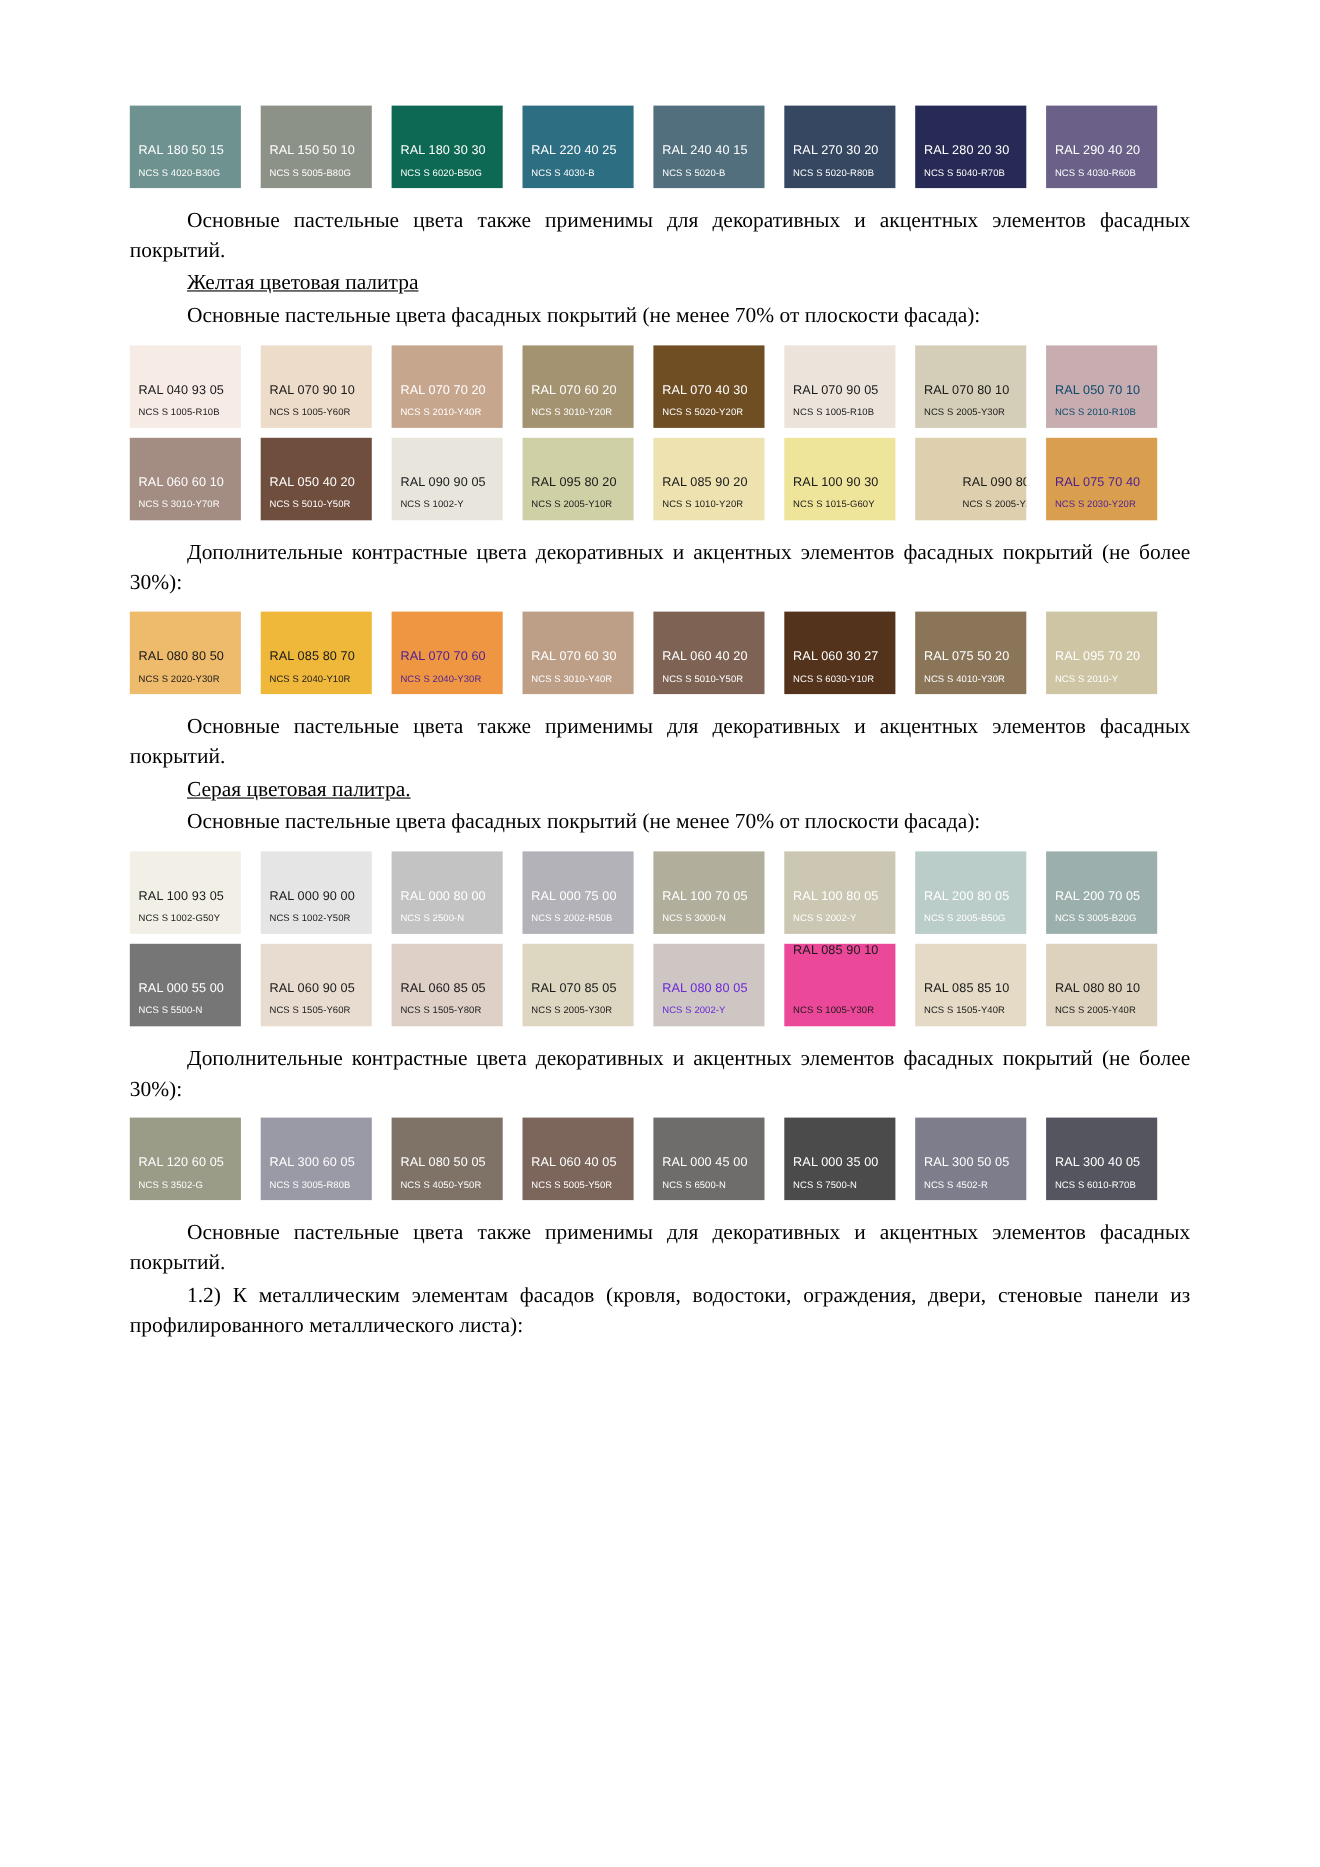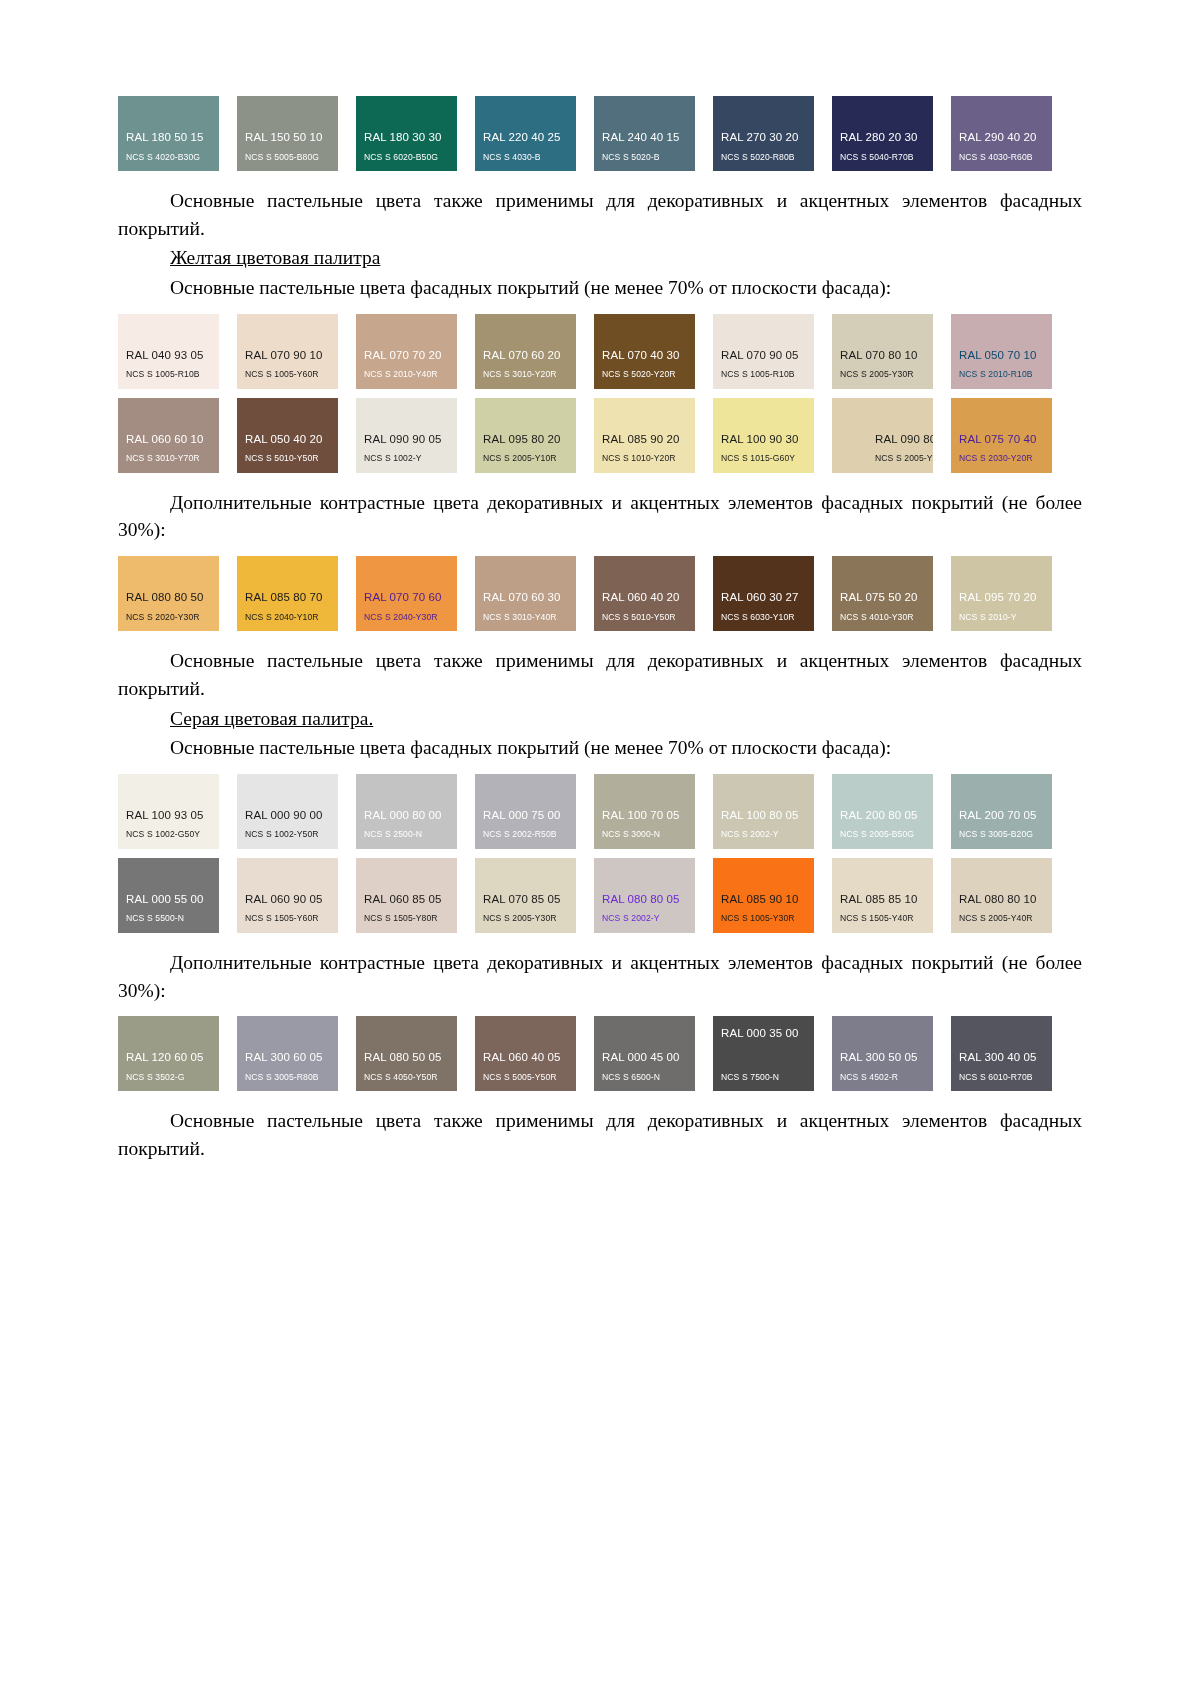--- a/index.html
+++ b/index.html
@@ -300,21 +300,21 @@
           <div class="ncs">NCS S 1505-Y80R</div>
         </div>
         <div class="swatch" style="background: rgb(221, 214, 192); color: rgb(26, 26, 26);">
           <div class="ral">RAL 070 85 05</div>
           <div class="ncs">NCS S 2005-Y30R</div>
         </div>
         <div class="swatch" style="background: rgb(205, 198, 194); color: #6d28d9;">
           <div class="ral">RAL 080 80 05</div>
           <div class="ncs">NCS S 2002-Y</div>
         </div>
-        <div class="swatch" style="background: #f97316; color: rgb(26, 26, 26);">
+        <div class="swatch" style="background: #ec4899; color: rgb(26, 26, 26); justify-content: space-between;">
           <div class="ral">RAL 085 90 10</div>
           <div class="ncs">NCS S 1005-Y30R</div>
         </div>
         <div class="swatch" style="background: rgb(228, 218, 198); color: rgb(26, 26, 26);">
           <div class="ral">RAL 085 85 10</div>
           <div class="ncs">NCS S 1505-Y40R</div>
         </div>
         <div class="swatch" style="background: rgb(221, 210, 190); color: rgb(26, 26, 26);">
           <div class="ral">RAL 080 80 10</div>
           <div class="ncs">NCS S 2005-Y40R</div>
@@ -343,33 +343,34 @@
           <div class="ncs">NCS S 4050-Y50R</div>
         </div>
         <div class="swatch" style="background: rgb(124, 101, 91); color: rgb(255, 255, 255);">
           <div class="ral">RAL 060 40 05</div>
           <div class="ncs">NCS S 5005-Y50R</div>
         </div>
         <div class="swatch" style="background: rgb(110, 109, 107); color: rgb(255, 255, 255);">
           <div class="ral">RAL 000 45 00</div>
           <div class="ncs">NCS S 6500-N</div>
         </div>
-        <div class="swatch" style="background: rgb(75, 75, 75); color: rgb(255, 255, 255); gap: 24px;">
+        <div class="swatch" style="background: rgb(75, 75, 75); color: rgb(255, 255, 255);">
           <div class="ral">RAL 000 35 00</div>
           <div class="ncs">NCS S 7500-N</div>
         </div>
         <div class="swatch" style="background: rgb(125, 125, 140); color: rgb(255, 255, 255);">
           <div class="ral">RAL 300 50 05</div>
           <div class="ncs">NCS S 4502-R</div>
         </div>
         <div class="swatch" style="background: rgb(85, 85, 95); color: rgb(255, 255, 255);">
           <div class="ral">RAL 300 40 05</div>
           <div class="ncs">NCS S 6010-R70B</div>
         </div>
       </div>
   </div>
 
   <div class="spacer-md"></div>
 
   <p class="para">Основные пастельные цвета также применимы для декоративных и акцентных элементов фасадных покрытий.</p>
 
+  <p class="para">1.2) К металлическим элементам фасадов (кровля, водостоки, ограждения, двери, стеновые панели из профилированного металлического листа):</p>
 
 </div>
 
 </body></html>

